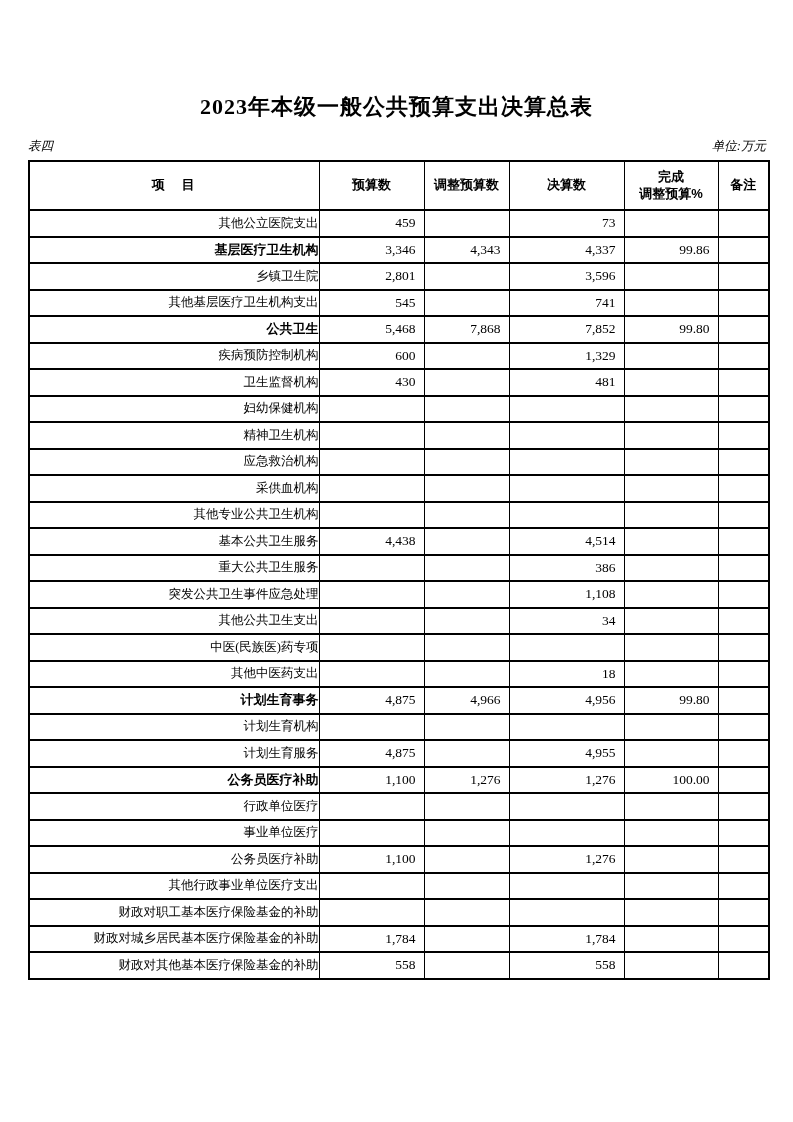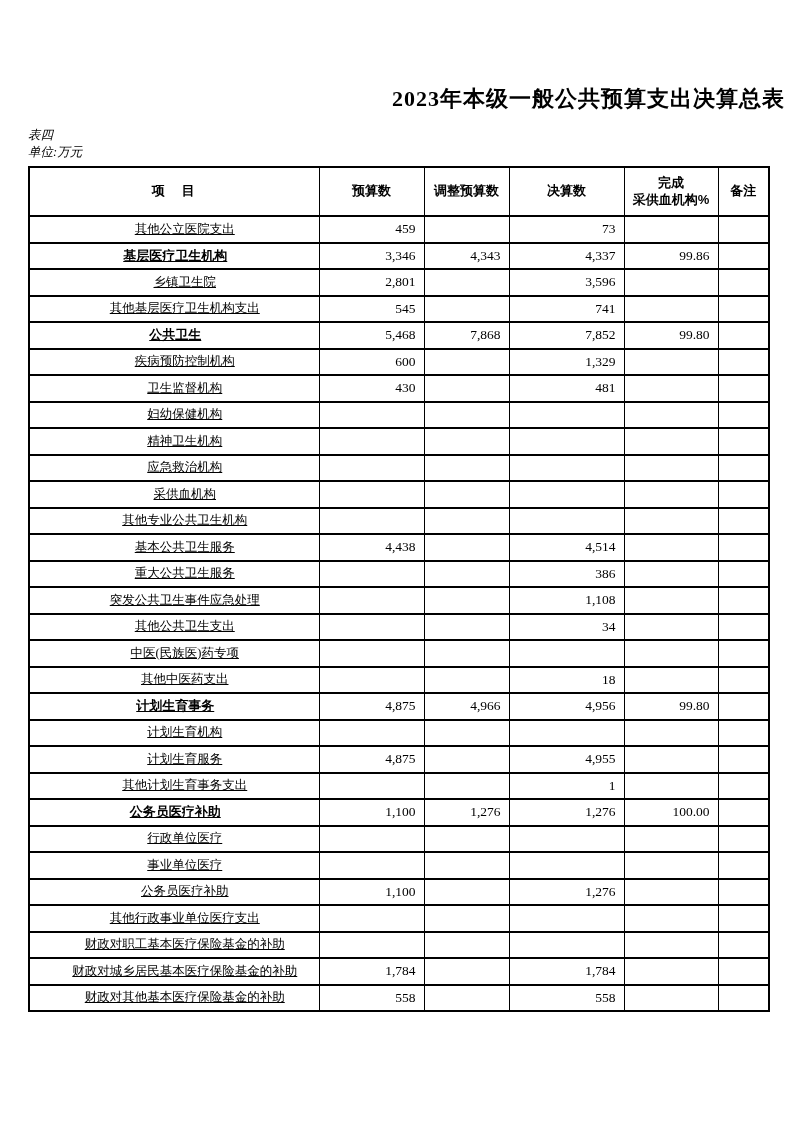--- a/index.html
+++ b/index.html
@@ -9,38 +9,37 @@
   }
   body {
     width: 793px;
     height: 1122px;
     color: #000;
     font-family: "Liberation Serif", serif;
     position: relative;
     overflow: hidden;
   }
   .page-title {
-    margin: 8px;
+    margin: 16px;
     padding-top: 76px;
-    text-align: right;
+    text-align: center;
     font-family: "Liberation Serif", serif;
     font-weight: bold;
     font-size: 22px;
     letter-spacing: 1px;
   }
   .meta-row {
     width: 738px;
     margin: 13px 27px 5px 28px;
     display: flex;
     justify-content: space-between;
     align-items: flex-start;
     font-family: "Liberation Serif", serif;
     font-style: italic;
     font-size: 12.5px;
-    flex-direction: column;
   }
   table.budget-table {
     margin-left: 28px;
     width: 740px;
     table-layout: fixed;
     border-collapse: collapse;
     border: 2px solid #000;
   }
   .budget-table th,
   .budget-table td {
@@ -63,26 +62,25 @@
   }
   .budget-table th.col-item {
     letter-spacing: 2px;
     margin-top: 20px;
   }
   .budget-table td {
     height: 26.5px;
     vertical-align: middle;
   }
   td.label-cell {
-    text-align: center;
+    text-align: right;
     padding-left: 21px;
     font-family: "Liberation Serif", serif;
     font-size: 12.5px;
     white-space: nowrap;
-    text-decoration: underline;
   }
   tr.bold-row td.label-cell {
     font-family: "Liberation Sans", sans-serif;
     font-weight: bold;
     font-size: 13px;
     padding-left: 2px;
   }
   td.num-cell {
     text-align: right;
     padding-right: 8px;
@@ -110,21 +108,21 @@
     <col style="width:94px">
     <col style="width:51px">
   </colgroup>
   <thead>
     <tr id="header-row">
         <th class="col-item">项　目</th>
         <th class="col-budget">预算数</th>
         <th class="col-adjusted-budget">调整预算数</th>
         <th class="col-final-accounts">决算数</th>
         <th class="col-completion-pct">完成
-采供血机构%</th>
+调整预算%</th>
         <th class="col-note">备注</th>
       </tr>
   </thead>
   <tbody id="table-body">
       <tr>
         <td class="label-cell">其他公立医院支出</td>
         <td class="num-cell">459</td>
         <td class="num-cell"></td>
         <td class="num-cell">73</td>
         <td class="num-cell"></td>
@@ -283,28 +281,20 @@
         <td class="num-cell"></td>
       </tr>
       <tr>
         <td class="label-cell">计划生育服务</td>
         <td class="num-cell">4,875</td>
         <td class="num-cell"></td>
         <td class="num-cell">4,955</td>
         <td class="num-cell"></td>
         <td class="num-cell"></td>
       </tr>
-      <tr>
-        <td class="label-cell">其他计划生育事务支出</td>
-        <td class="num-cell"></td>
-        <td class="num-cell"></td>
-        <td class="num-cell">1</td>
-        <td class="num-cell"></td>
-        <td class="num-cell"></td>
-      </tr>
       <tr class="bold-row">
         <td class="label-cell">公务员医疗补助</td>
         <td class="num-cell">1,100</td>
         <td class="num-cell">1,276</td>
         <td class="num-cell">1,276</td>
         <td class="num-cell">100.00</td>
         <td class="num-cell"></td>
       </tr>
       <tr>
         <td class="label-cell">行政单位医疗</td>

